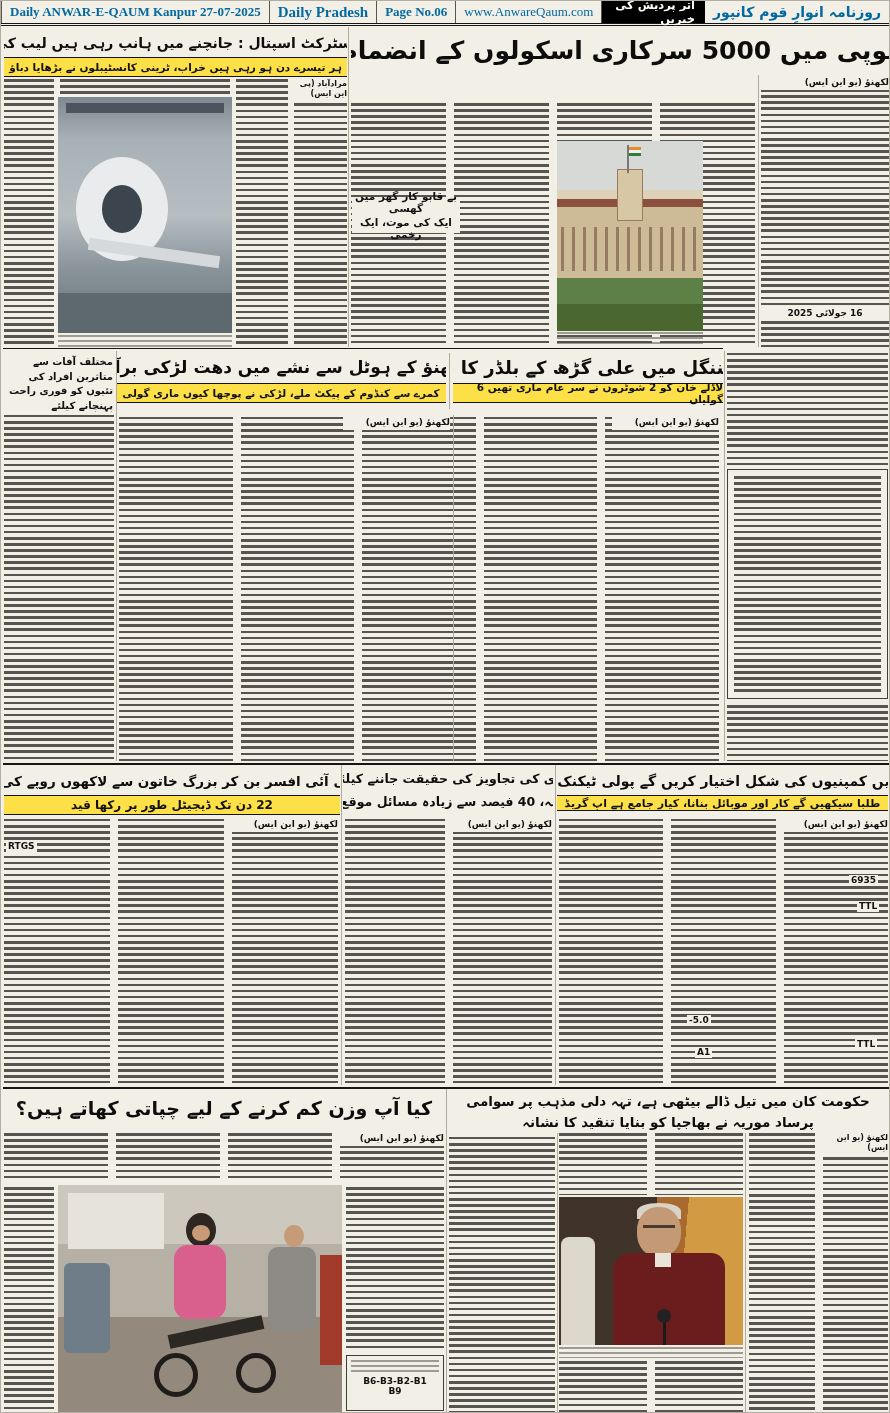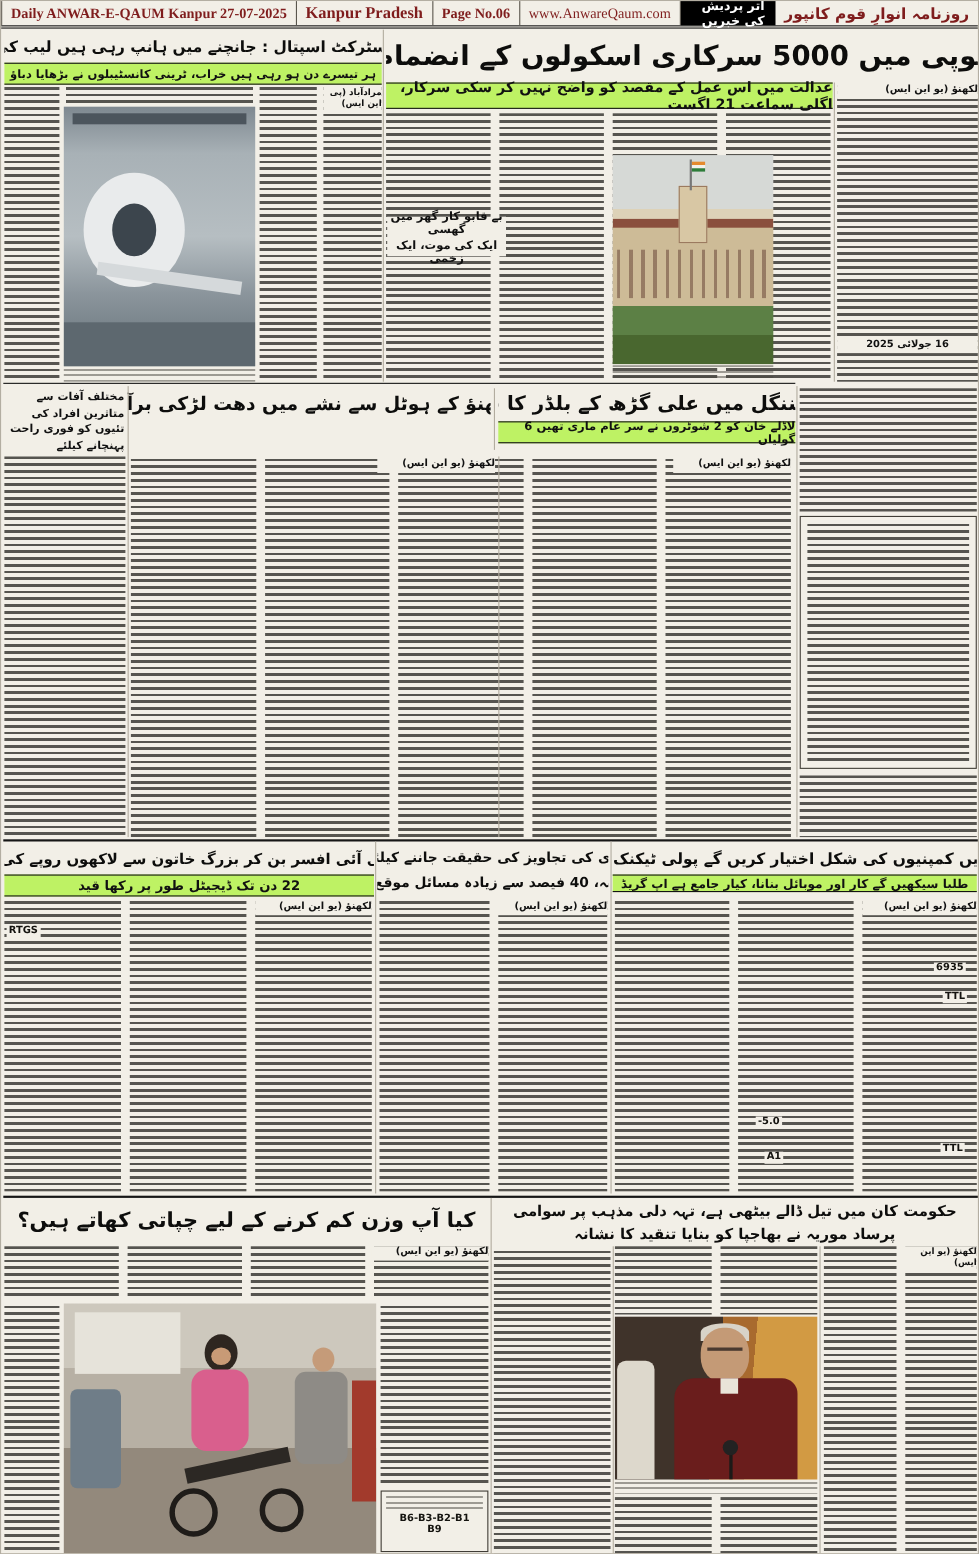--- a/index.html
+++ b/index.html
@@ -3,52 +3,51 @@
 <meta charset="utf-8">
 <style>
   *{box-sizing:border-box;margin:0;padding:0}
   html,body{background:#dddad2}
   body{font-family:"DejaVu Sans",sans-serif}
   #page{position:relative;width:890px;height:1413px;margin:0 auto;background:#f2efe7;border:1px solid #b3aea2;overflow:hidden}
   .abs{position:absolute}
   .urdu{direction:rtl;unicode-bidi:isolate;color:#111;font-family:"DejaVu Sans",sans-serif}
   .hl{display:flex;align-items:center;justify-content:center;font-weight:bold;white-space:nowrap;overflow:hidden;color:#0d0d0c}
   .hl.wrap{display:block;white-space:normal;text-align:center}
-  .band{border-top:1px solid #141414;border-bottom:1px solid #141414;display:flex;align-items:center;justify-content:center;background:#bef264}
+  .band{border-top:1px solid #141414;border-bottom:1px solid #141414;display:flex;align-items:center;justify-content:center;background:#fde047}
   .tx{background-image:repeating-linear-gradient(to bottom,rgba(42,41,37,.78) 0 2.5px,rgba(0,0,0,0) 2.5px 6.1px)}
   .tx-light{background-image:repeating-linear-gradient(to bottom,rgba(72,70,63,.5) 0 2px,rgba(0,0,0,0) 2px 5px)}
   .cols{display:flex;gap:8px}
   .cols>.col{flex:1}
   .vr{position:absolute;width:1px;background:#b2ac9f}
   .hrule{position:absolute;background:#161616}
   .dl{position:absolute;font-size:9px;font-weight:bold;direction:rtl;text-align:right;color:#111;background:#f2efe7;padding-bottom:1px;line-height:1.3}
   .tok{position:absolute;font-size:9px;font-weight:bold;color:#14130f;background:#f2efe7;padding:0 2px;line-height:1.2}
   header#masthead{position:absolute;left:0;top:0;width:100%;height:25px;display:flex;align-items:stretch;border-bottom:3px double #161616;background:#f2efe7}
-  .mh{display:flex;align-items:center;padding:0 8px;border-right:1px solid #5a564d;color:#7f1d1d;white-space:nowrap;font-family:"Liberation Serif",serif}
+  .mh{display:flex;align-items:center;padding:0 8px;border-right:1px solid #5a564d;color:#0369a1;white-space:nowrap;font-family:"Liberation Serif",serif}
   .badge{background:#000000;color:#fff;font-weight:bold;font-size:11.5px;display:flex;align-items:center;padding:0 10px}
   .photo{position:absolute;overflow:hidden}
   .pd{position:absolute}
   .box{border:1px solid #403d36}
 </style>
 </head>
 <body>
 
 <div id="page">
 
   <header id="masthead">
     <div class="mh" style="font-weight:bold;font-size:13px;border-left:1px solid #5a564d">Daily ANWAR-E-QAUM Kanpur 27-07-2025</div>
-    <div class="mh" style="font-weight:bold;font-size:15px">Kanpur Pradesh</div>
+    <div class="mh" style="font-weight:bold;font-size:15px">Daily Pradesh</div>
     <div class="mh" style="font-weight:bold;font-size:13px">Page No.06</div>
     <div class="mh" style="font-size:13px">www.AnwareQaum.com</div>
     <div class="badge urdu">اتر پردیش کی خبریں</div>
     <div class="mh urdu" style="font-weight:bold;font-size:14px;border-right:none;flex:1;justify-content:flex-end;font-family:'DejaVu Sans',sans-serif">روزنامہ انوارِ قوم کانپور</div>
   </header>
 
   <div class="abs hl urdu" style="left:350px;top:26px;width:538px;height:46px;font-size:25px">ہائی کورٹ نے یوپی میں 5000 سرکاری اسکولوں کے انضمام پر لگائی روک</div>
-  <div class="abs band urdu" style="left:350px;top:74px;width:406px;height:24px;font-size:13px;font-weight:bold">عدالت میں اس عمل کے مقصد کو واضح نہیں کر سکی سرکار، اگلی سماعت 21 اگست</div>
 
   <div class="abs" style="left:760px;top:76px;width:128px;height:270px">
     <div class="tx" style="position:absolute;inset:0"></div>
     <span class="dl" style="left:0;top:0;right:0">لکھنؤ (یو این ایس)</span>
     <span class="dl" style="left:0;bottom:26px;right:0;text-align:center">16 جولائی 2025</span>
   </div>
 
   <div class="abs cols" style="left:350px;top:102px;width:404px;height:244px">
     <div class="col tx"></div>
     <div class="col tx"></div>
@@ -92,20 +91,21 @@
     <div class="tx-light" style="position:absolute;left:54px;top:256px;width:174px;height:12px"></div>
   </div>
 
   <div class="vr" style="left:347px;top:26px;height:320px"></div>
   <div class="vr" style="left:757px;top:74px;height:272px"></div>
   <div class="hrule" style="left:2px;top:347px;width:720px;height:1px"></div>
 
   <div class="abs" style="left:115px;top:350px;width:607px;height:62px">
     <div style="position:absolute;left:0;top:0;width:330px">
       <div class="hl urdu" style="height:32px;font-size:17px">لکھنؤ کے ہوٹل سے نشے میں دھت لڑکی برآمد</div>
+      <div class="band urdu" style="height:20px;font-size:10.5px;font-weight:bold">کمرے سے کنڈوم کے پیکٹ ملے، لڑکی نے پوچھا کیوں ماری گولی</div>
     </div>
     <div style="position:absolute;left:337px;top:0;width:270px">
       <div class="hl urdu" style="height:32px;font-size:18px">لوڈیننگل میں علی گڑھ کے بلڈر کا قتل</div>
       <div class="band urdu" style="height:20px;font-size:10.5px;font-weight:bold">لاڈلے خان کو 2 شوٹروں نے سر عام ماری تھیں 6 گولیاں</div>
     </div>
     <div class="vr" style="left:333px;top:2px;height:56px"></div>
   </div>
 
   <div class="abs" style="left:3px;top:352px;width:110px;height:408px">
     <div class="urdu" style="font-size:10px;font-weight:bold;text-align:right;line-height:1.45;padding:2px 1px">مختلف آفات سے متاثرین افراد کی تئیوں کو فوری راحت پہنچانے کیلئے</div>

